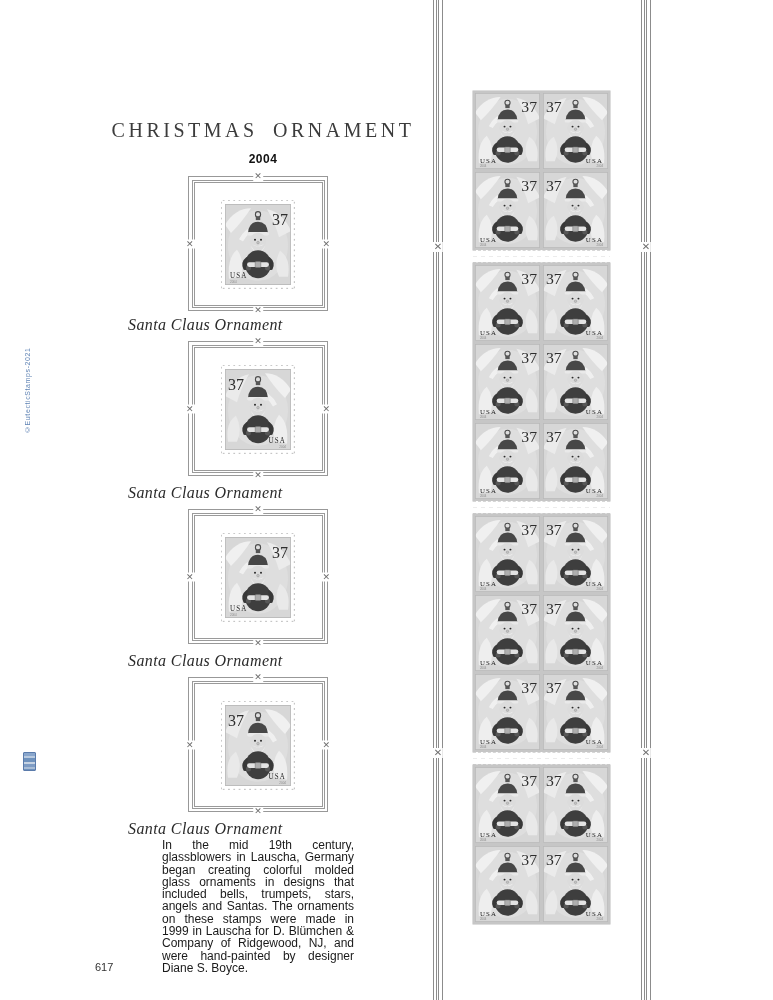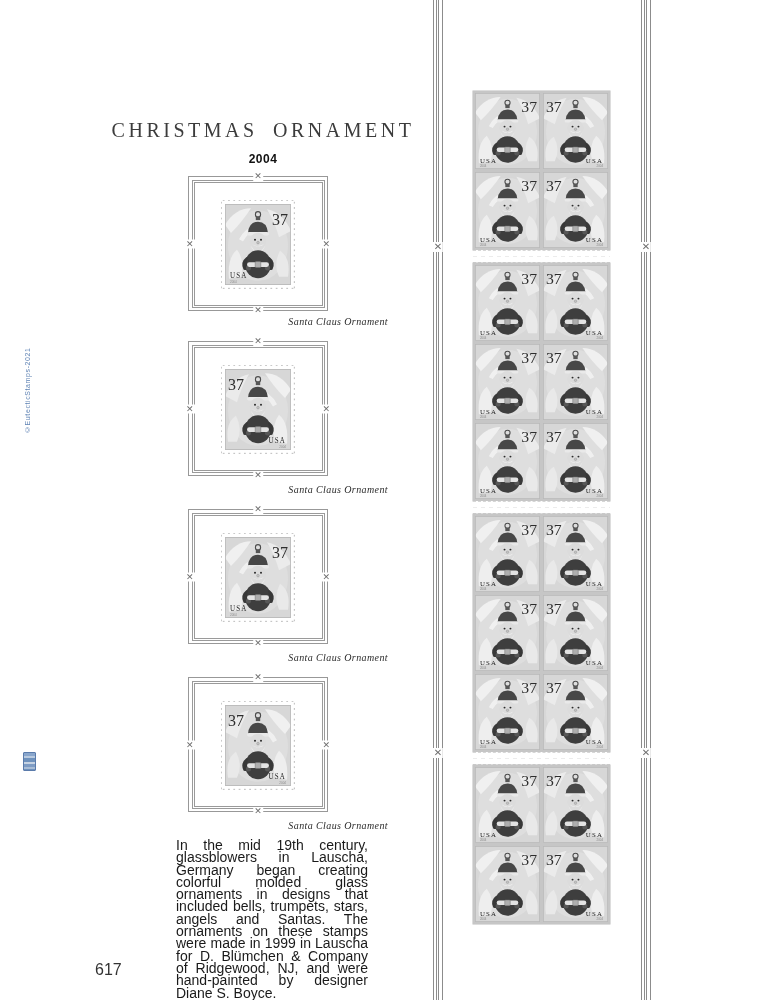--- a/index.html
+++ b/index.html
@@ -38,32 +38,32 @@
       radial-gradient(circle, #c6c6c6 1px, rgba(0,0,0,0) 1.35px),
       radial-gradient(circle, #c6c6c6 1px, rgba(0,0,0,0) 1.35px),
       radial-gradient(circle, #c6c6c6 1px, rgba(0,0,0,0) 1.35px);
     background-size:5.3px 5.3px;
     background-repeat:repeat-x, repeat-x, repeat-y, repeat-y;
     background-position:0 -2.65px, 0 calc(100% + 2.65px), -2.65px 0, calc(100% + 2.65px) 0;
   }
   .frame-stamp svg { position:absolute; left:4px; top:4px; width:66px; height:81px; }
 
   .caption {
-    position:absolute; left:128px; width:260px; text-align:right;
+    position:absolute; left:128px; width:260px; text-align:left;
     font-family:"Liberation Serif", serif; font-style:italic;
-    font-size:10px; color:#2b2b2b; letter-spacing:.4px;
+    font-size:16px; color:#2b2b2b; letter-spacing:.4px;
   }
 
   
   .description {
-    position:absolute; left:176px; top:839px; width:192px;
-    font-size:14px; line-height:12.3px; color:#1a1a1a;
+    position:absolute; left:162px; top:839px; width:192px;
+    font-size:12px; line-height:12.3px; color:#1a1a1a;
     text-align:justify; text-align-last:left;
   }
-  .page-number { position:absolute; left:88px; top:961px; font-size:16px; color:#333;padding-left:7px; }
+  .page-number { position:absolute; left:88px; top:961px; font-size:11px; color:#333;padding-left:7px; }
 
   
   .copyright-vertical {
     position:absolute; left:24px; top:333px; height:100px;
     writing-mode:vertical-rl; transform:rotate(180deg);
     font-size:7px; letter-spacing:.6px; color:#5f83b4; white-space:nowrap;
   }
   .mini-logo {
     position:absolute; left:23px; top:752px; width:13px; height:19px;
     background:linear-gradient(#89a6cc 0 3px, #b9cadf 3px 5px, #6f92bd 5px 9px,

